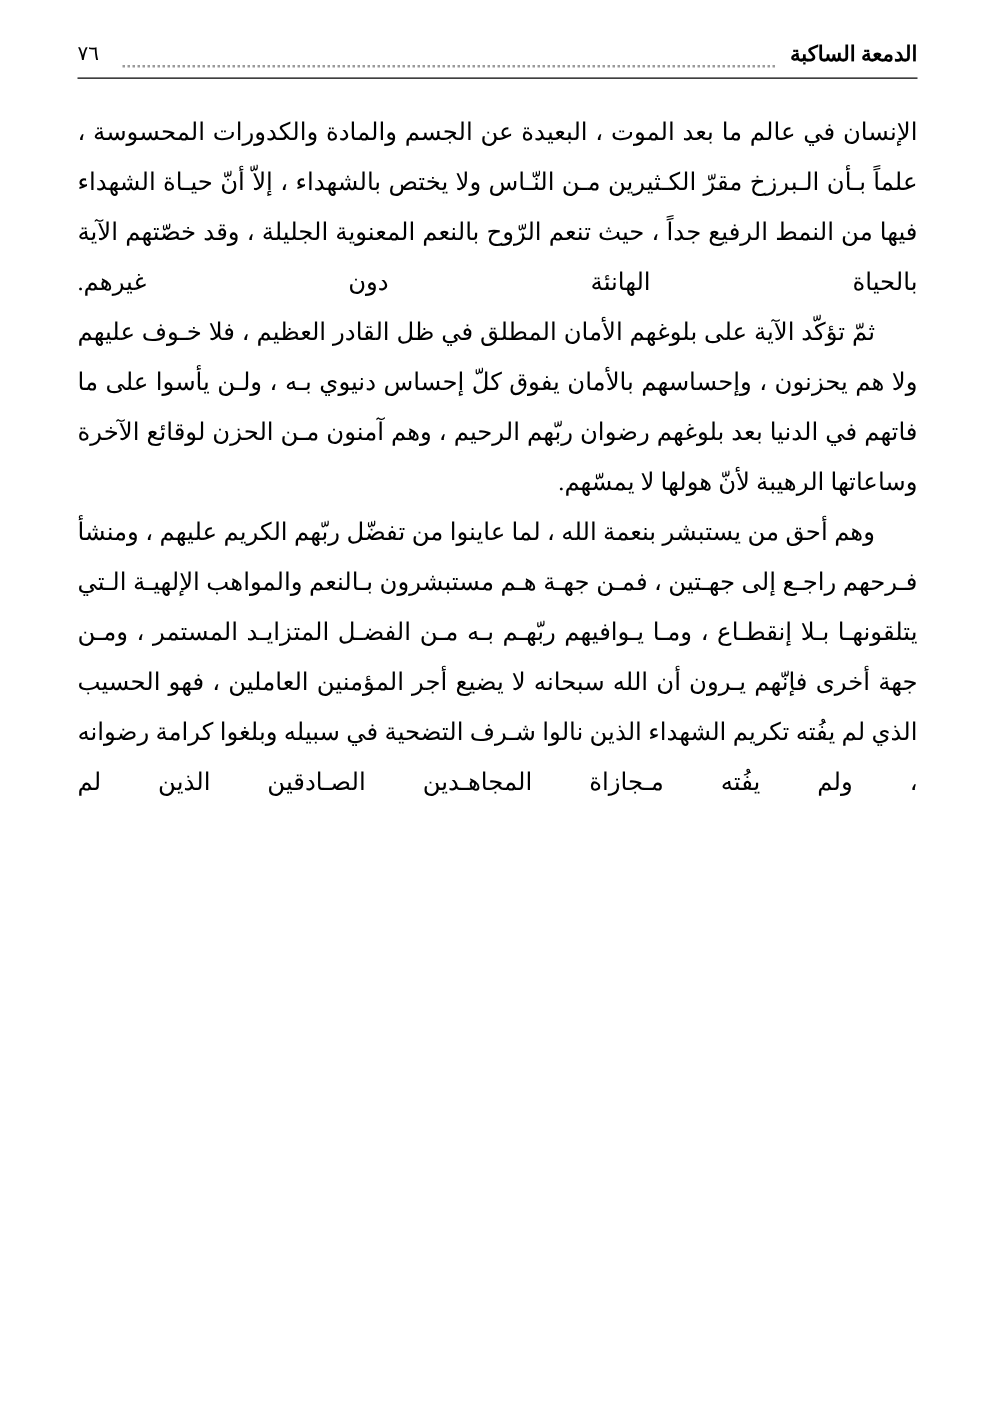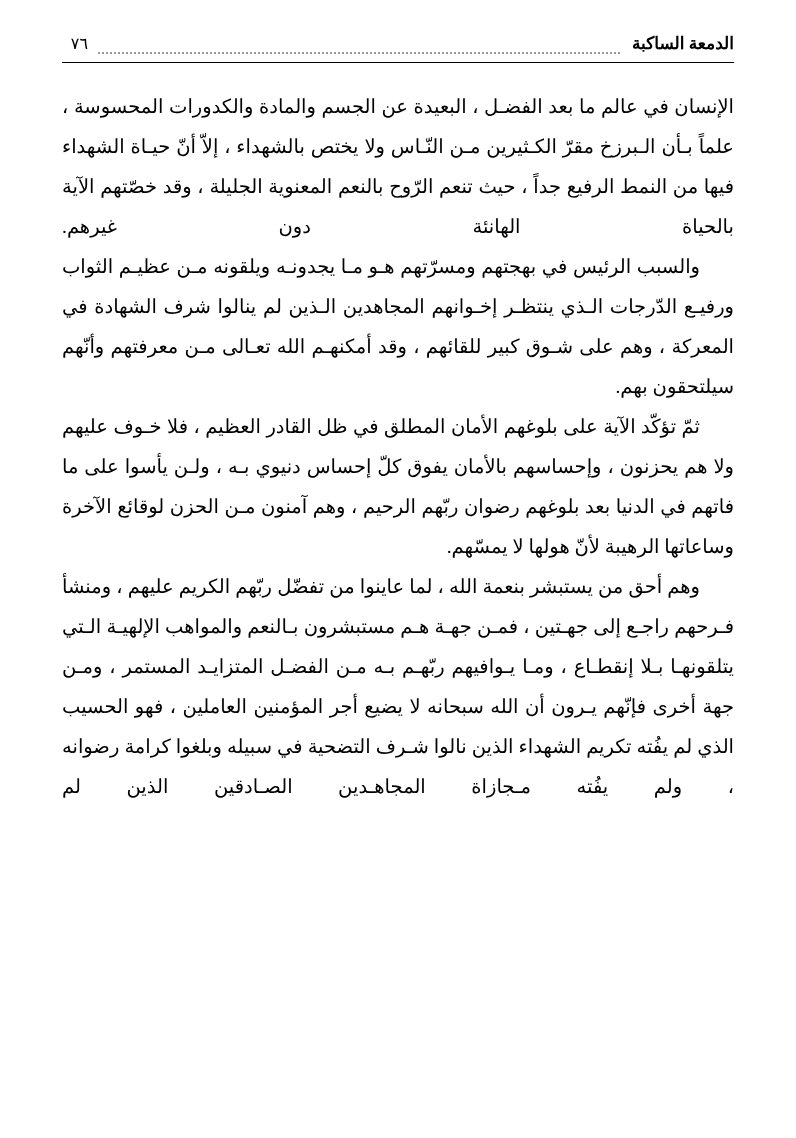--- a/index.html
+++ b/index.html
@@ -48,21 +48,21 @@
     position: relative;
     top: 3px;
     border-bottom: 2px dotted #9a9a9a;
   }
   .header-page-number {
     font-size: 16px;
     font-weight: normal;
     white-space: nowrap;
     padding-right: 2px;
     min-width: 26px;
-    text-align: right;
+    text-align: left;
   }
   .header-rule {
     width: 100%;
     height: 1px;
     background: #000000;
     margin-top: 2px;
   }
 
   
   .body-text {
@@ -92,19 +92,18 @@
 <div class="page">
 
   <div class="page-header">
     <div class="header-title">الدمعة الساكبة</div>
     <div class="header-dots"></div>
     <div class="header-page-number">٧٦</div>
   </div>
   <div class="header-rule"></div>
 
   <div class="body-text">
-    <p class="para no-indent last-full">الإنسان في عالم ما بعد الفضـل ، البعيدة عن الجسم والمادة والكدورات المحسوسة ، علماً بـأن الـبرزخ مقرّ الكـثيرين مـن النّـاس ولا يختص بالشهداء ، إلاّ أنّ حيـاة الشهداء فيها من النمط الرفيع جداً ، حيث تنعم الرّوح بالنعم المعنوية الجليلة ، وقد خصّتهم الآية بالحياة الهانئة دون غيرهم.</p>
-    <p class="para">والسبب الرئيس في بهجتهم ومسرّتهم هـو مـا يجدونـه ويلقونه مـن عظيـم الثواب ورفيـع الدّرجات الـذي ينتظـر إخـوانهم المجاهدين الـذين لم ينالوا شرف الشهادة في المعركة ، وهم على شـوق كبير للقائهم ، وقد أمكنهـم الله تعـالى مـن معرفتهم وأنّهم سيلتحقون بهم.</p>
+    <p class="para no-indent last-full">الإنسان في عالم ما بعد الموت ، البعيدة عن الجسم والمادة والكدورات المحسوسة ، علماً بـأن الـبرزخ مقرّ الكـثيرين مـن النّـاس ولا يختص بالشهداء ، إلاّ أنّ حيـاة الشهداء فيها من النمط الرفيع جداً ، حيث تنعم الرّوح بالنعم المعنوية الجليلة ، وقد خصّتهم الآية بالحياة الهانئة دون غيرهم.</p>
     <p class="para">ثمّ تؤكّد الآية على بلوغهم الأمان المطلق في ظل القادر العظيم ، فلا خـوف عليهم ولا هم يحزنون ، وإحساسهم بالأمان يفوق كلّ إحساس دنيوي بـه ، ولـن يأسوا على ما فاتهم في الدنيا بعد بلوغهم رضوان ربّهم الرحيم ، وهم آمنون مـن الحزن لوقائع الآخرة وساعاتها الرهيبة لأنّ هولها لا يمسّهم.</p>
     <p class="para last-full">وهم أحق من يستبشر بنعمة الله ، لما عاينوا من تفضّل ربّهم الكريم عليهم ، ومنشأ فـرحهم راجـع إلى جهـتين ، فمـن جهـة هـم مستبشرون بـالنعم والمواهب الإلهيـة الـتي يتلقونهـا بـلا إنقطـاع ، ومـا يـوافيهم ربّهـم بـه مـن الفضـل المتزايـد المستمر ، ومـن جهة أخرى فإنّهم يـرون أن الله سبحانه لا يضيع أجر المؤمنين العاملين ، فهو الحسيب الذي لم يفُته تكريم الشهداء الذين نالوا شـرف التضحية في سبيله وبلغوا كرامة رضوانه ، ولم يفُته مـجازاة المجاهـدين الصـادقين الذين لم</p>
   </div>
 
 </div>
 
 </body></html>

